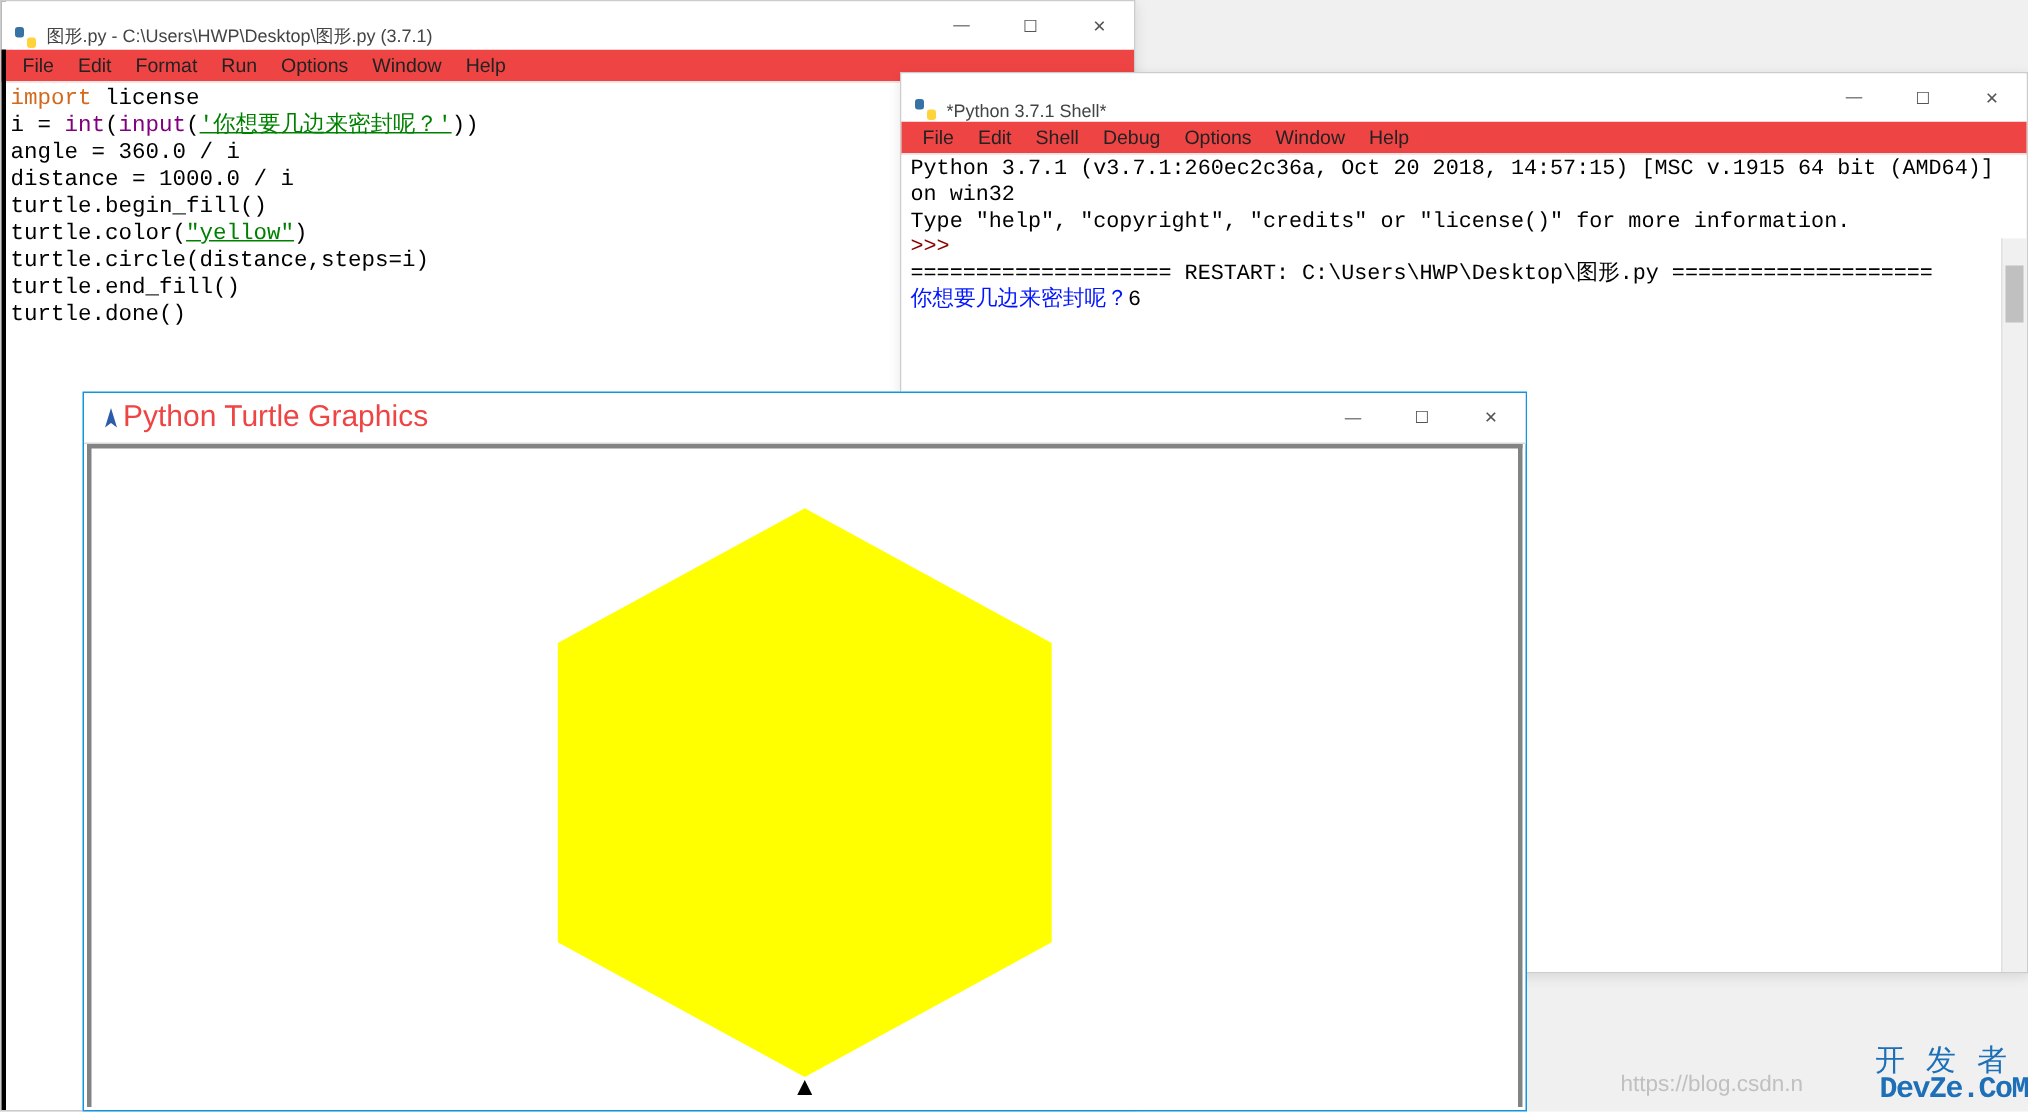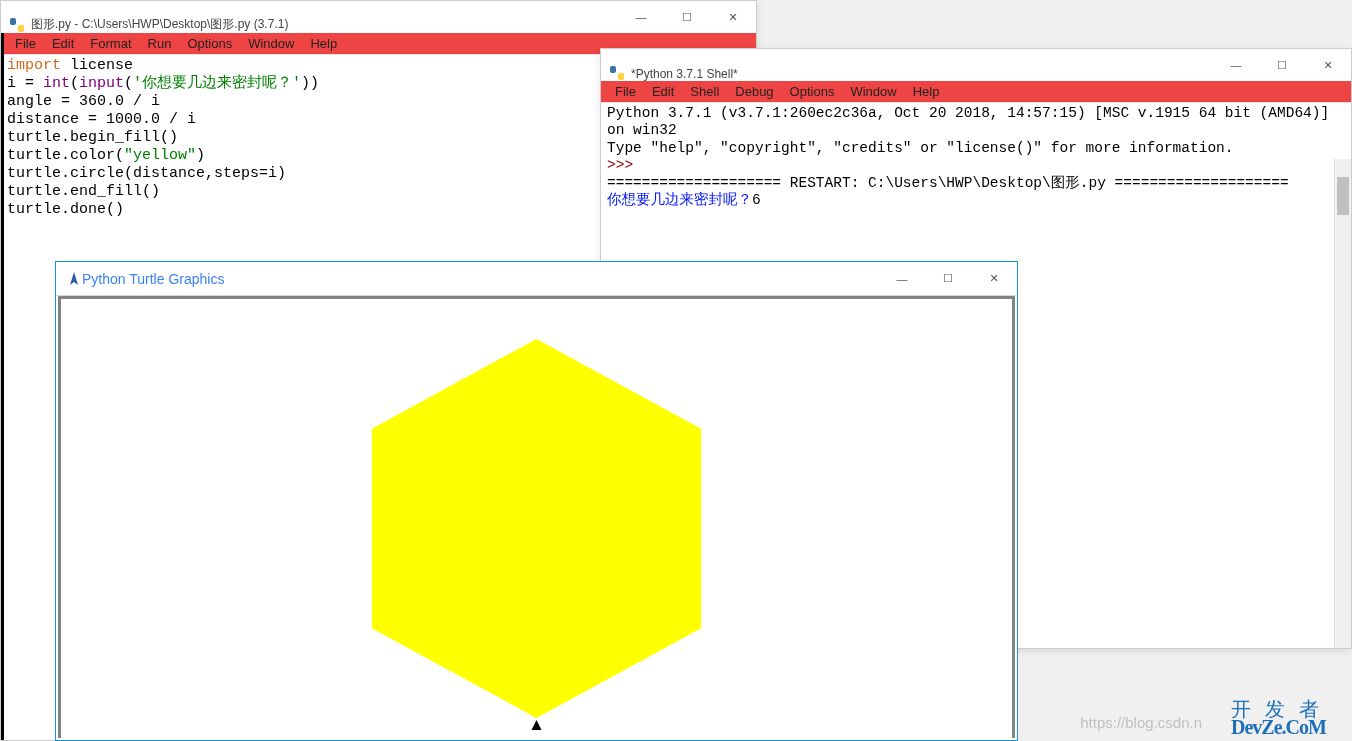--- a/index.html
+++ b/index.html
@@ -75,21 +75,21 @@
     font-family: "Consolas","Courier New",monospace;
     font-size: 15px;
     line-height: 1.2;
     white-space: pre;
     overflow: hidden;
     color: #000;
     background: #fff;
   }
   .tok-import { color: #d2691e; }
   .tok-builtin { color: #800080; }
-  .tok-str { color: #008000; }
+  .tok-str { color: #008000; text-decoration: underline; }
   .shell-area {
     flex: 1;
     padding: 2px 6px;
     font-family: "Consolas","Courier New",monospace;
     font-size: 14.5px;
     line-height: 1.2;
     white-space: pre-wrap;
     word-break: break-all;
     overflow: hidden;
     color: #000;
@@ -107,22 +107,22 @@
   .turtle-titlebar {
     height: 34px;
     background: #fff;
     display: flex;
     align-items: center;
     padding-left: 10px;
     border-bottom: 1px solid #d9d9d9;
     position: relative;
   }
   .turtle-titlebar .title {
-    font-size: 14px;
-    color: #3b82f6;
+    font-size: 20px;
+    color: #ef4444;
   }
   .turtle-canvas {
     flex: 1;
     position: relative;
     background: #fff;
     border: 3px solid #838383;
     border-bottom: none;
     margin: 2px;
     margin-top: 0;
     overflow: hidden;
@@ -140,23 +140,23 @@
   }
   .scrollbar-v .thumb {
     position: absolute;
     left: 2px; right: 2px;
     top: 18px; height: 38px;
     background: #c0c0c0;
     border-radius: 0;
   }
   .watermark {
     position: absolute;
-    right: 19px; bottom: 4px;
-    font-family: Liberation Serif, serif;
-    text-align: left;
+    right: 0; bottom: 4px;
+    font-family: Liberation Mono, monospace;
+    text-align: right;
     line-height: 1;
   }
   .watermark .cn { font-size: 20px; color: #1d6fb8; letter-spacing: 14px; margin-bottom: -2px; display:block;}
   .watermark .en { font-size: 20px; font-weight: bold; color: #1d6fb8; letter-spacing: -1px;}
   .watermark-sub {
     position: absolute;
     right: 150px; bottom: 10px;
     font-size: 15px;
     color: rgba(160,160,160,0.6);
     text-align: center;

